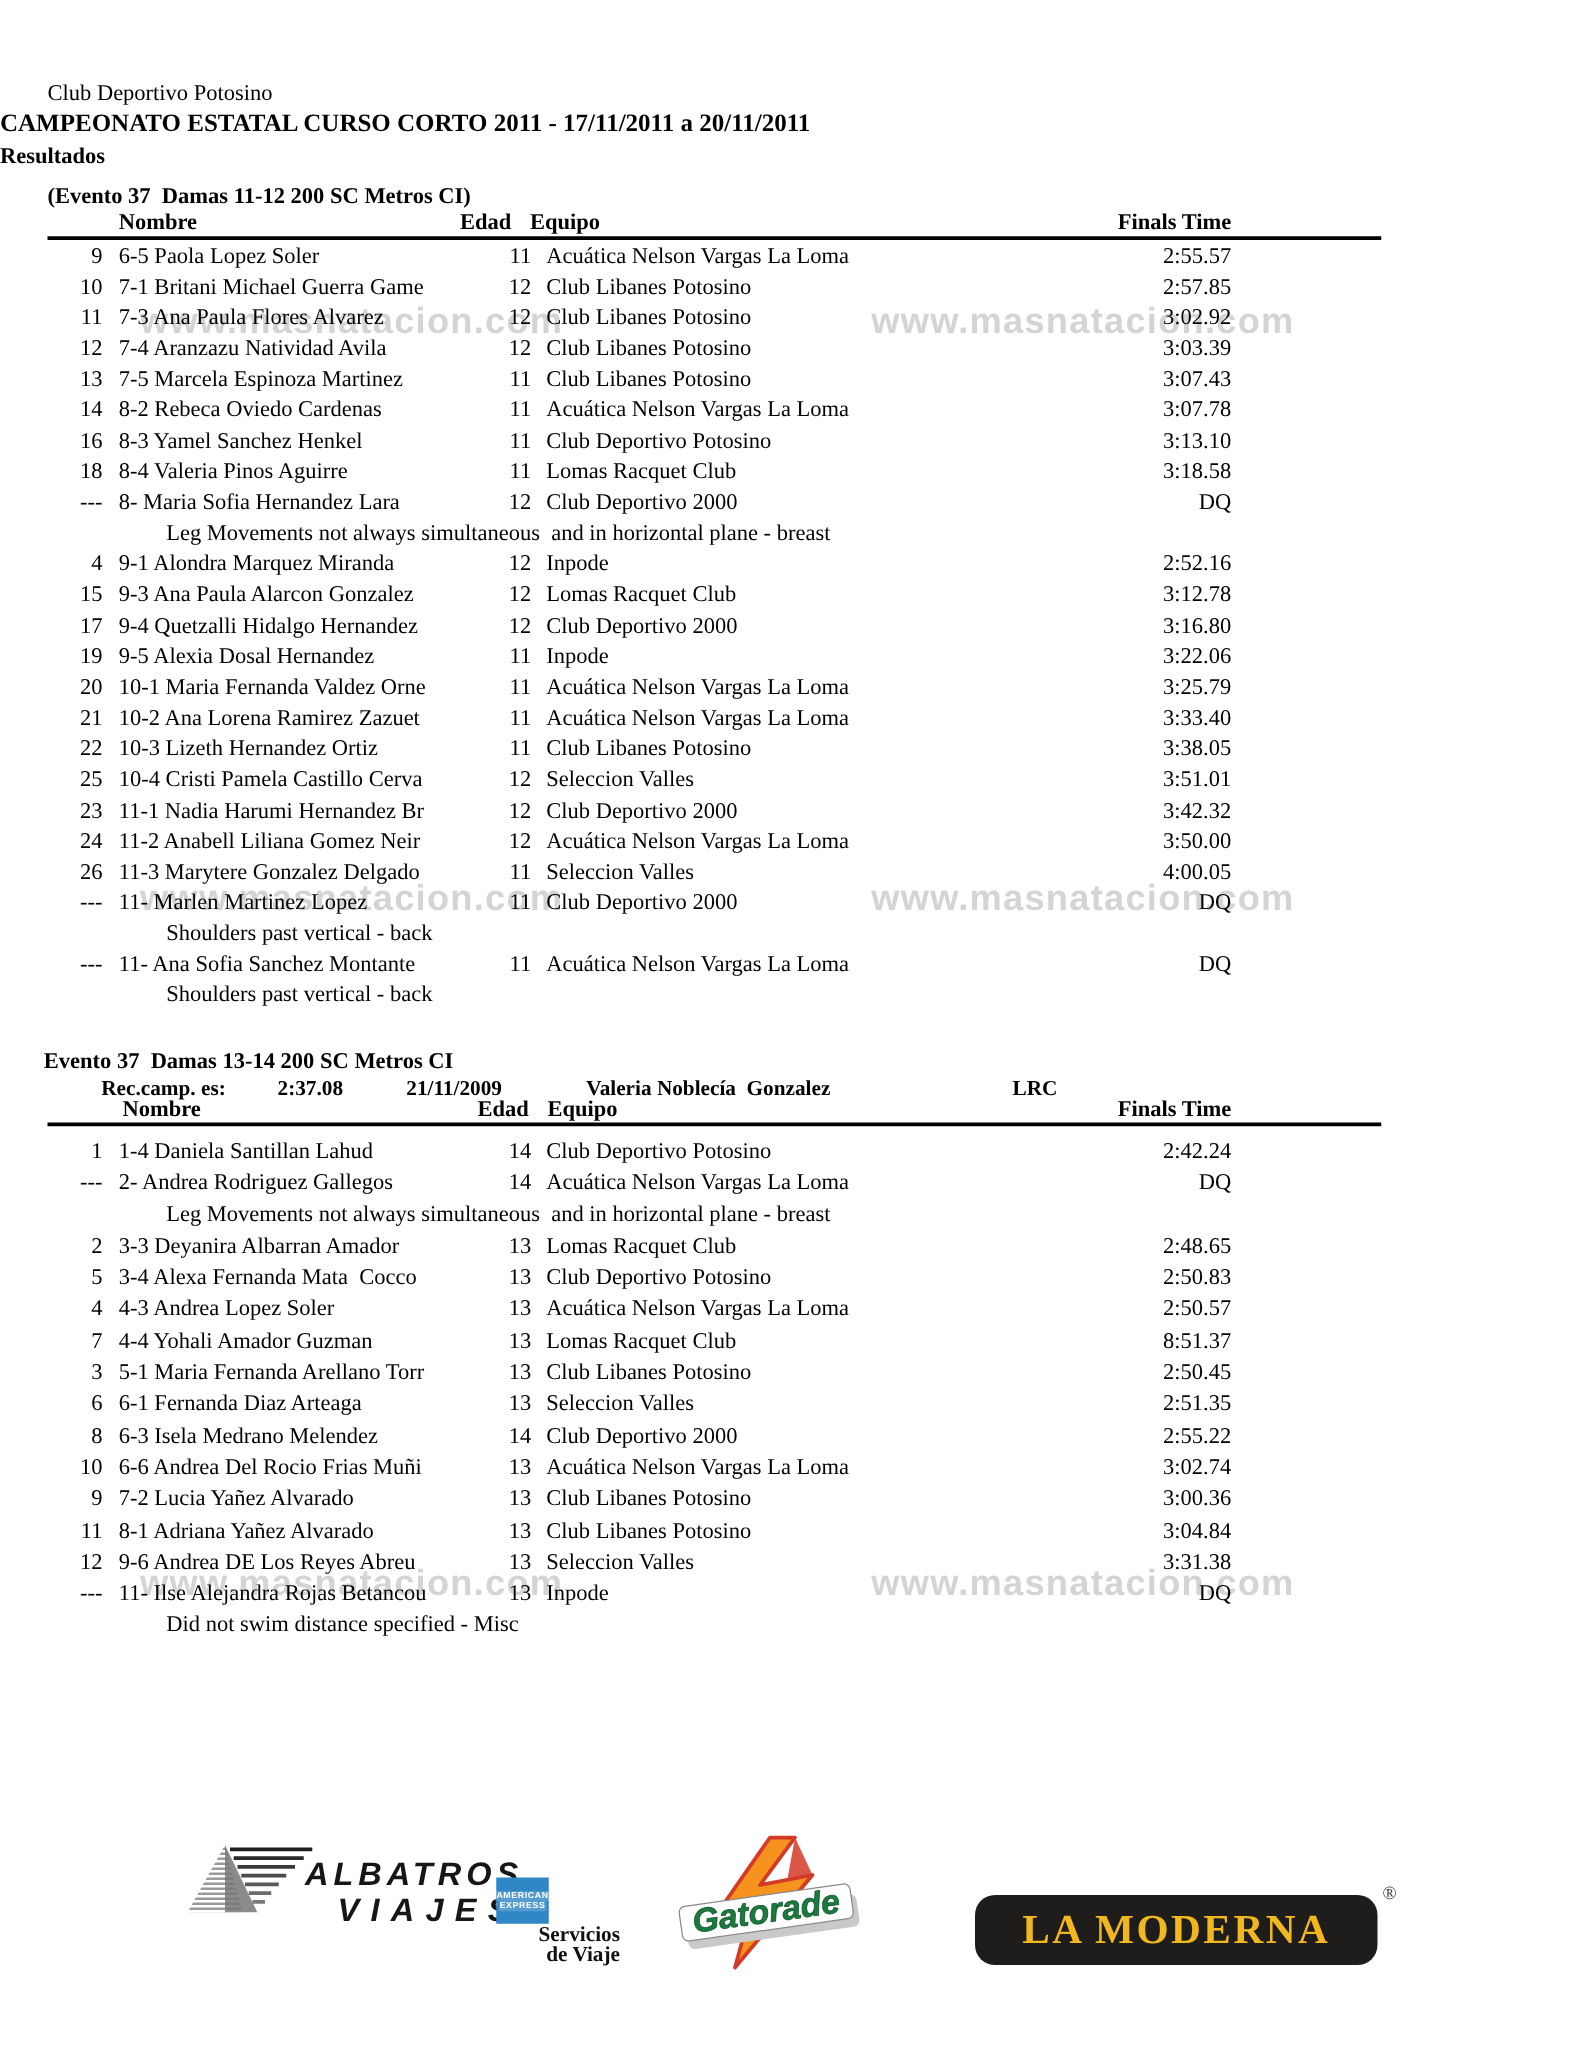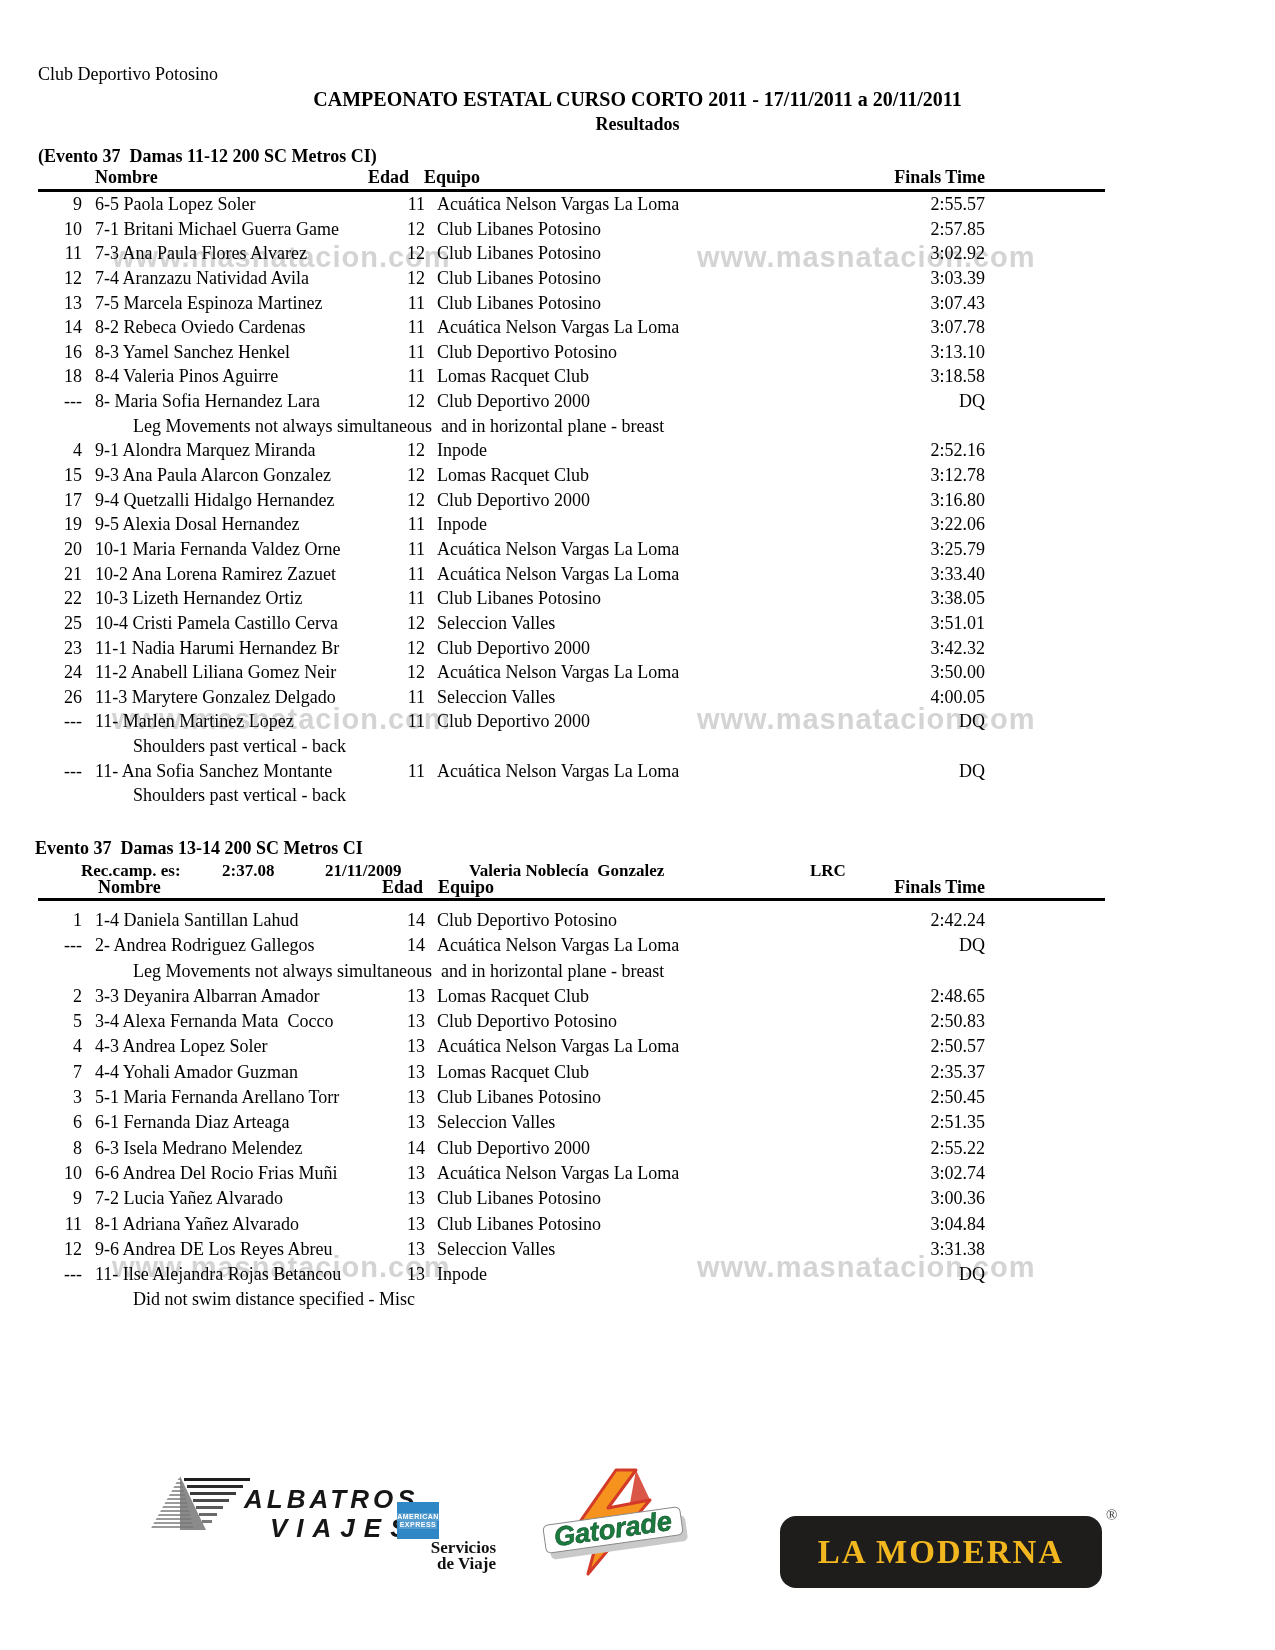--- a/index.html
+++ b/index.html
@@ -1,20 +1,20 @@
 <!DOCTYPE html>
 <html><head>
 <meta charset="utf-8">
 <style>
   html,body{margin:0;padding:0;background:#fff;}
   #page{position:relative;width:1275px;height:1650px;background:#ffffff;overflow:hidden;
         font-family:"Liberation Serif",serif;color:#000;}
   .abs{position:absolute;white-space:pre;}
   .bold{font-weight:bold;}
-  .center{left:0;width:1275px;text-align:center;}
+  .center{left:0;width:1275px;}
   .rule{position:absolute;left:38px;width:1067px;height:3px;background:#000;}
   
   .rows{position:absolute;left:0;width:1275px;z-index:2;}
   .rline{position:relative;height:24.65px;font-size:18px;}
   .ev2 .rline{height:25.3px;}
   .cell{position:absolute;white-space:pre;}
   .c-place{left:28px;width:54px;text-align:right;}
   .c-name{left:95px;}
   .c-age{left:383px;width:42px;text-align:right;}
   .c-team{left:437px;}
@@ -28,21 +28,21 @@
   #albatros-text{position:absolute;left:244px;top:1484px;color:#161616;z-index:2;
       font-family:"Liberation Sans",sans-serif;font-weight:bold;font-style:italic;}
   #albatros-text .l1{font-size:26px;letter-spacing:4px;}
   #albatros-text .l2{font-size:26px;letter-spacing:9px;margin-left:26px;margin-top:-2px;}
   #amex-box{position:absolute;left:397px;top:1502px;width:42px;height:37px;background:#2f87c5;
       display:flex;flex-direction:column;align-items:center;justify-content:center;z-index:2;}
   #amex-box .al{font-family:"Liberation Sans",sans-serif;font-weight:bold;color:#fff;
       font-size:7px;line-height:8px;letter-spacing:0.5px;background:rgba(255,255,255,0.18);padding:0 1px;}
   #amex-caption{position:absolute;left:404px;top:1540px;width:92px;text-align:right;
       font-weight:bold;font-size:17px;line-height:16px;color:#101010;z-index:2;}
-  #moderna-box{position:absolute;left:780px;top:1516px;width:322px;height:72px;background:#1e1d1b;
+  #moderna-box{position:absolute;left:780px;top:1516px;width:322px;height:56px;background:#1e1d1b;
       border-radius:16px;display:flex;align-items:center;justify-content:center;z-index:2;}
   #moderna-box span{color:#f2b71e;font-weight:bold;font-size:33px;letter-spacing:2px;
       font-family:"Liberation Serif",serif;}
   #moderna-reg{position:absolute;left:1106px;top:1507px;font-size:15px;color:#3a3a3a;z-index:2;}
   svg{position:absolute;z-index:2;}
 </style>
 </head>
 <body>
 
 <div id="page">
@@ -278,21 +278,21 @@
     <span class="cell c-name">4-3 Andrea Lopez Soler</span>
     <span class="cell c-age">13</span>
     <span class="cell c-team">Acuática Nelson Vargas La Loma</span>
     <span class="cell c-time">2:50.57</span>
   </div>
       <div class="rline">
     <span class="cell c-place">7</span>
     <span class="cell c-name">4-4 Yohali Amador Guzman</span>
     <span class="cell c-age">13</span>
     <span class="cell c-team">Lomas Racquet Club</span>
-    <span class="cell c-time">2:35.37</span>
+    <span class="cell c-time">8:51.37</span>
   </div>
       <div class="rline">
     <span class="cell c-place">3</span>
     <span class="cell c-name">5-1 Maria Fernanda Arellano Torr</span>
     <span class="cell c-age">13</span>
     <span class="cell c-team">Club Libanes Potosino</span>
     <span class="cell c-time">2:50.45</span>
   </div>
       <div class="rline">
     <span class="cell c-place">6</span>

